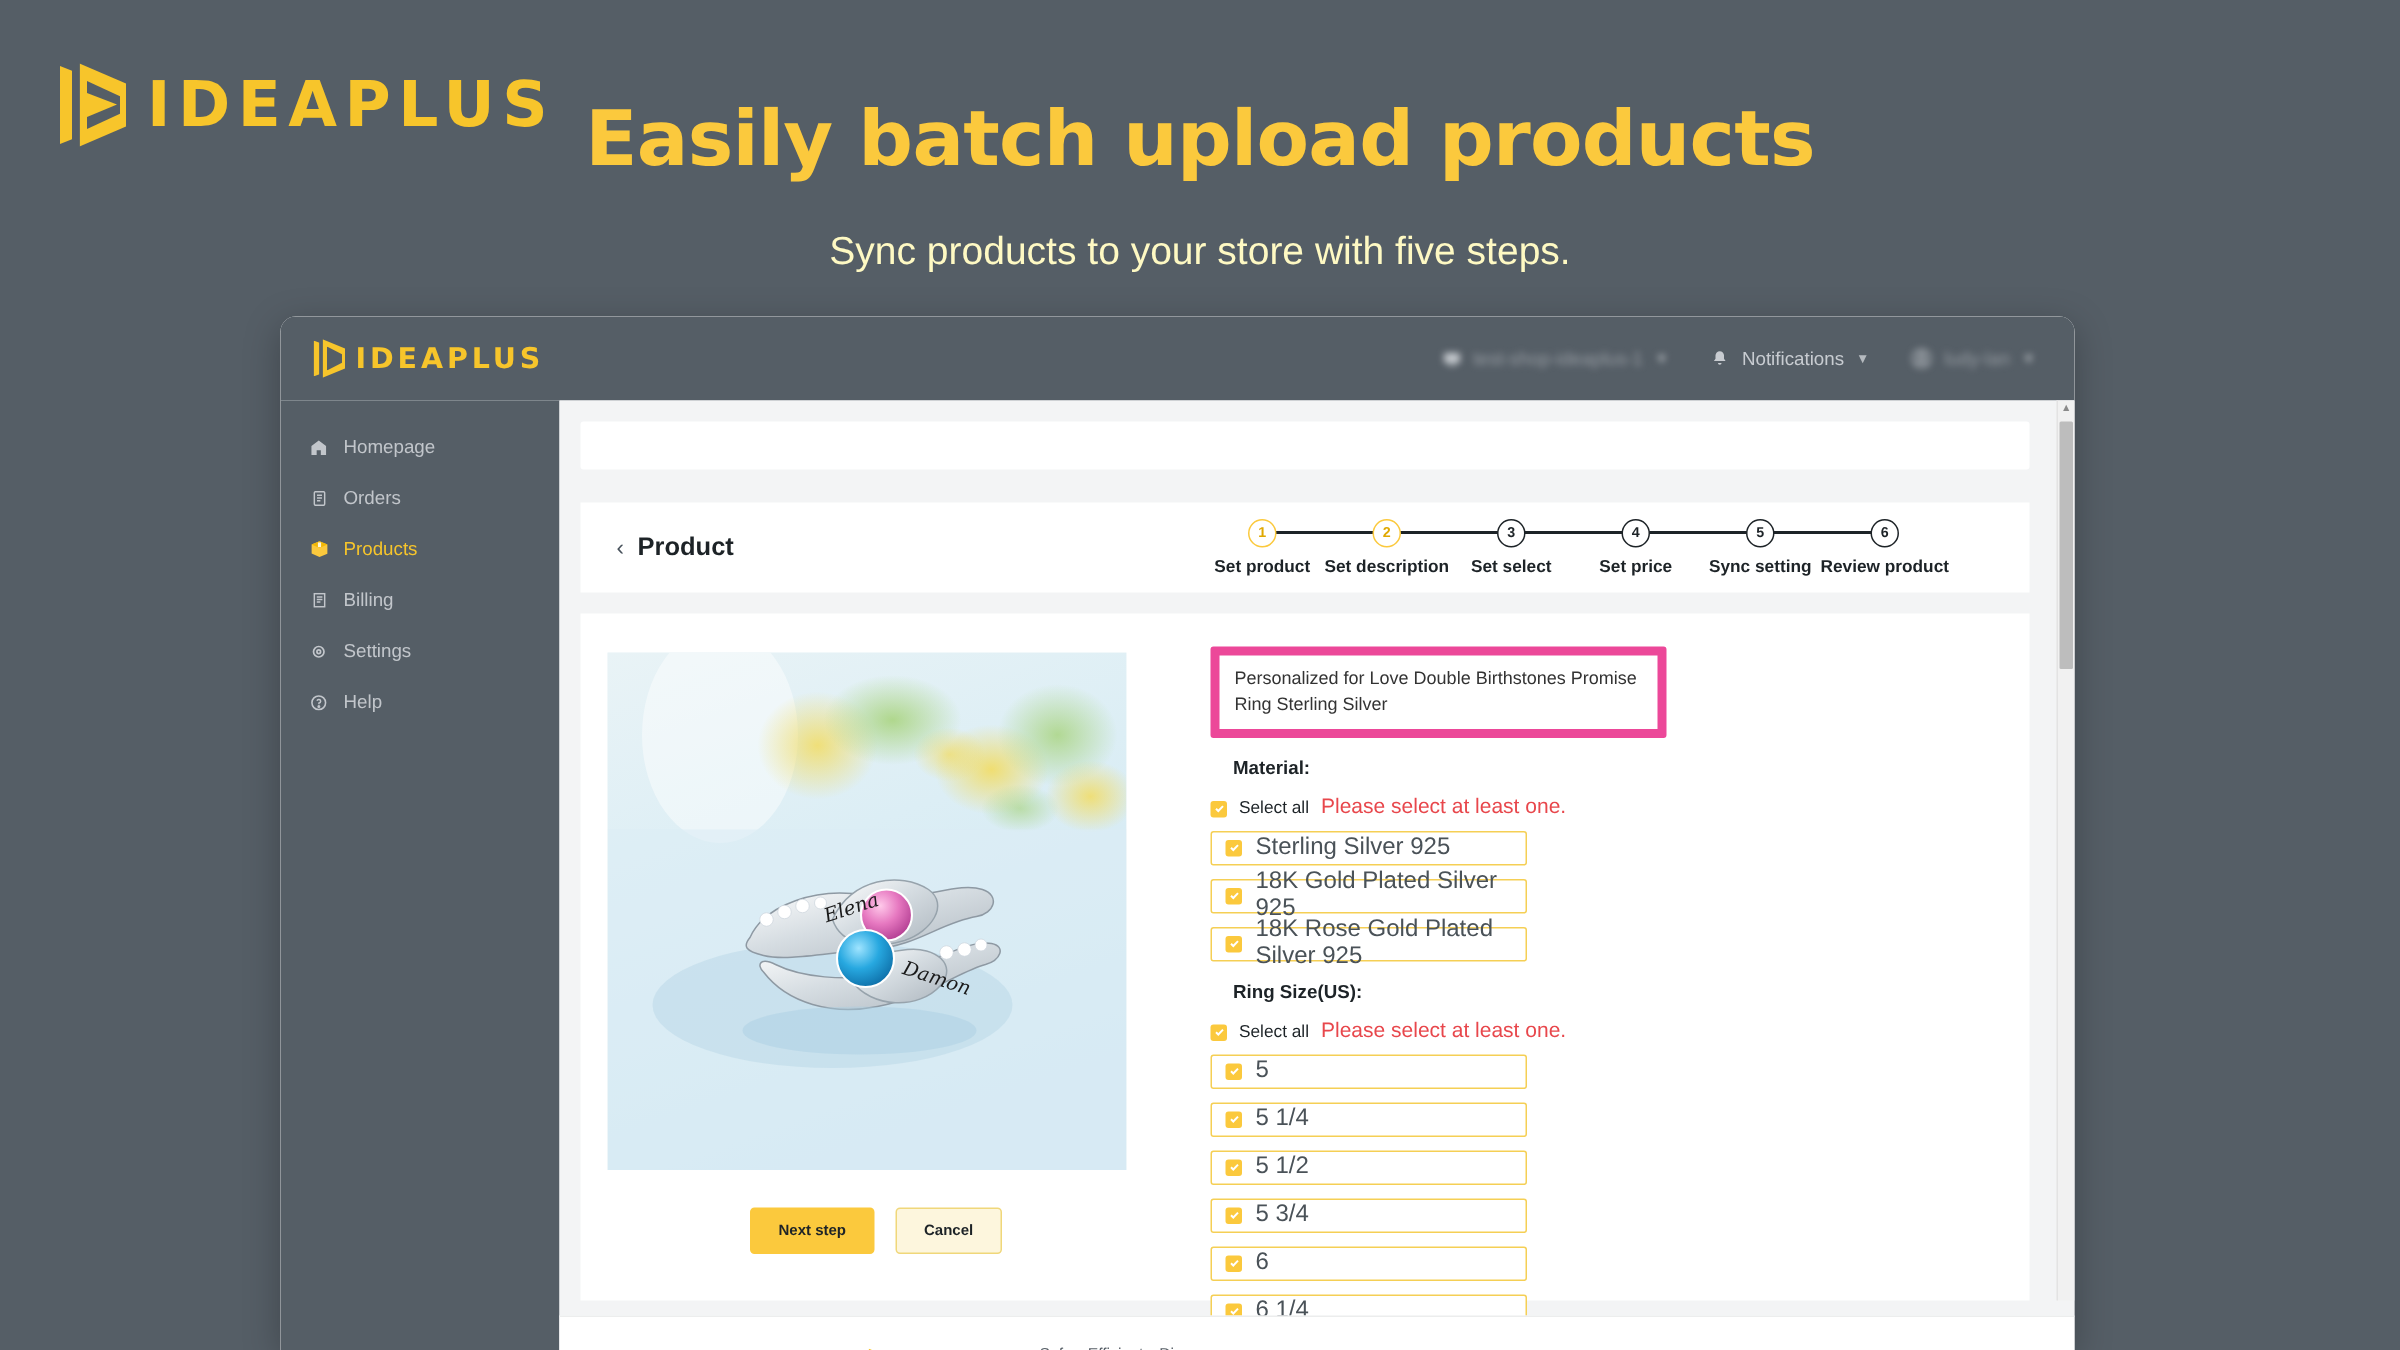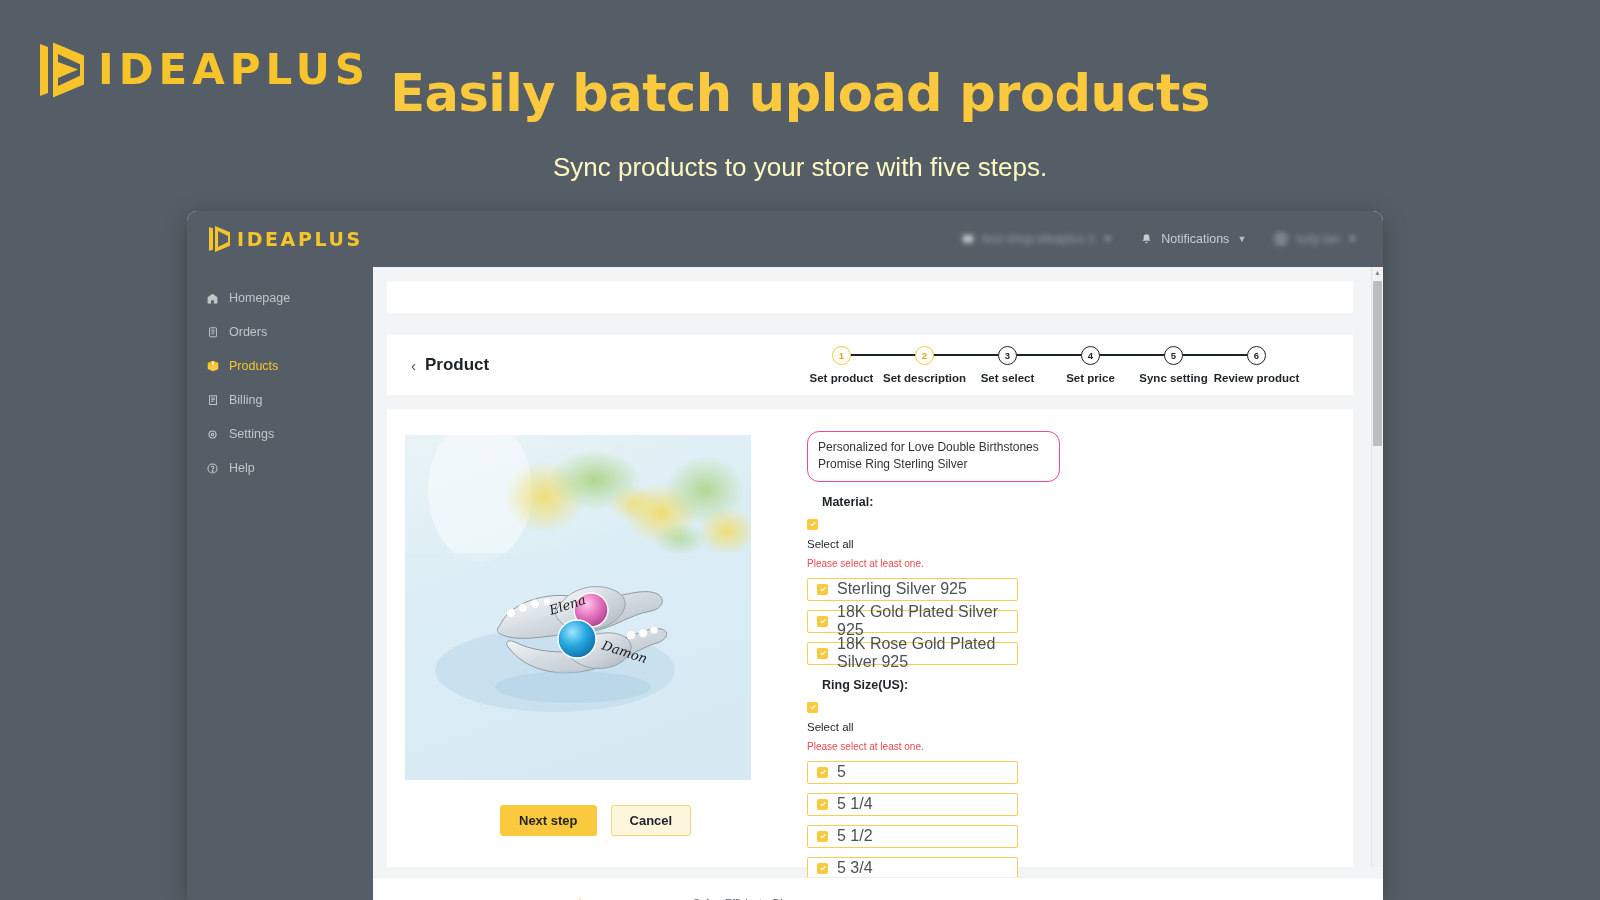--- a/index.html
+++ b/index.html
@@ -80,35 +80,35 @@
     color:#1d2327;font-size:9.5px;display:flex;align-items:center;justify-content:center;
     position:relative;z-index:2;font-weight:600;}
   .step.done .dot{border-color:#fbc93d;color:#e0a800;}
   .step .bar{position:absolute;top:8px;left:50%;width:83px;height:1.6px;background:#1d2327;z-index:1;}
   .step:last-child .bar{display:none;}
   .step .lbl{margin-top:7px;font-size:11.5px;font-weight:700;color:#1d2327;white-space:nowrap;}
 
   .main-card{position:absolute;left:14px;top:142px;width:966px;height:458px;background:#fff;}
   .prod-img{position:absolute;left:18px;top:26px;width:346px;height:345px;overflow:hidden;background:#e8f4f8;}
   .btn-row{position:absolute;left:113px;top:396px;display:flex;gap:14px;}
-  .btn{height:29px;padding:0 18px;border-radius:3px;font-size:13px;font-weight:700;
+  .btn{height:29px;padding:0 18px;border-radius:3px;font-size:10px;font-weight:700;
     display:flex;align-items:center;justify-content:center;cursor:pointer;}
   .btn-primary{background:#fbc93d;color:#1d2327;border:1px solid #fbc93d;}
   .btn-secondary{background:#fdf6dd;color:#1d2327;border:1px solid #f0d77a;}
 
   .form{position:absolute;left:420px;top:22px;width:530px;}
-  .title-box{width:253px;min-height:38px;border:1px solid #ec4899;border-radius:12px;
+  .title-box{width:304px;min-height:38px;border:6px solid #ec4899;border-radius:2px;
     padding:7px 10px;font-size:12px;color:#333;line-height:1.45;box-sizing:border-box;}
   .sec-label{margin-top:13px;font-size:12.5px;font-weight:700;color:#1d2327;padding-left:15px;}
-  .select-all-row{display:flex;align-items:flex-start;gap:8px;margin-top:10px;flex-direction:column;}
+  .select-all-row{display:flex;align-items:flex-end;gap:8px;margin-top:10px;}
   .cbx{width:11px;height:11px;border-radius:2px;background:#fbc93d;display:inline-flex;
     align-items:center;justify-content:center;flex:none;}
   .cbx svg{width:8px;height:8px;}
   .sa-text{font-size:11.5px;color:#1d2327;}
-  .warn{font-size:10px;color:#e8474c;filter:blur(.25px);}
+  .warn{font-size:14px;color:#e8474c;filter:blur(.25px);}
   .opt{display:flex;align-items:center;gap:9px;width:211px;height:23px;border:1px solid #f5cf55;
     border-radius:2px;margin-top:9px;padding-left:9px;box-sizing:border-box;background:#fff;}
   .opt-lbl{font-size:16px;color:#4a5258;}
 
   .footer{position:absolute;left:186px;top:610px;width:1010px;height:79px;background:#fff;
     border-top:1px solid #eceded;}
   .foot-logo{position:absolute;left:200px;top:20px;display:flex;align-items:center;gap:7px;}
   .foot-logo .mk{width:20px;height:26px;position:relative;}
   .foot-logo .mk .tri{position:absolute;left:6px;top:0;width:14px;height:26px;background:#f7c52b;
     clip-path:polygon(0 4%,100% 26%,100% 74%,0 96%);}

